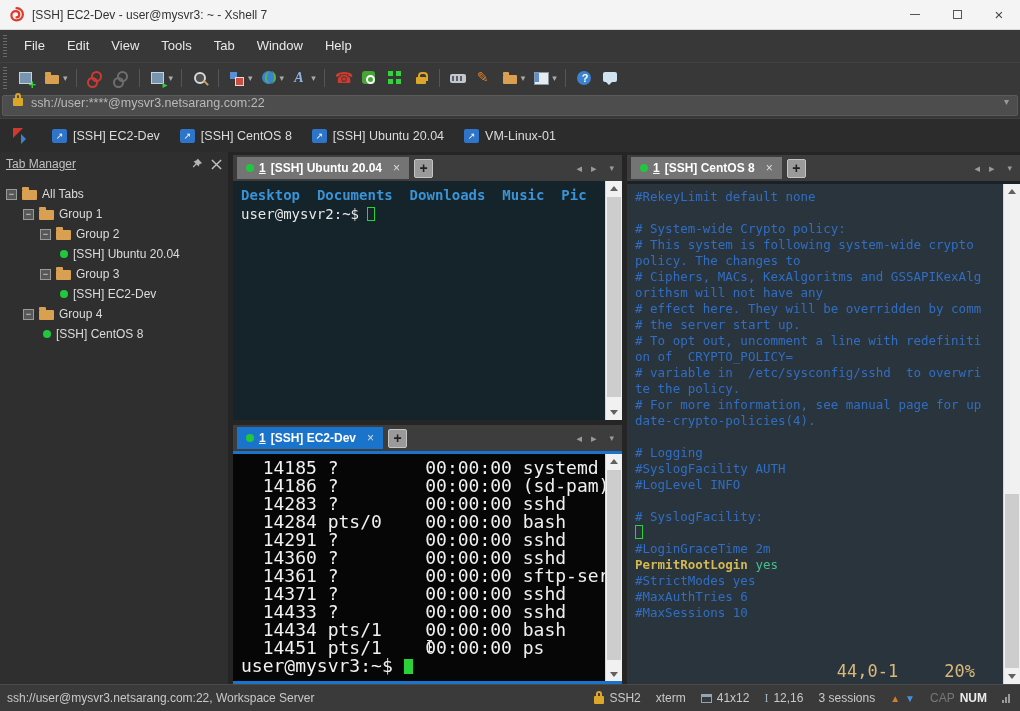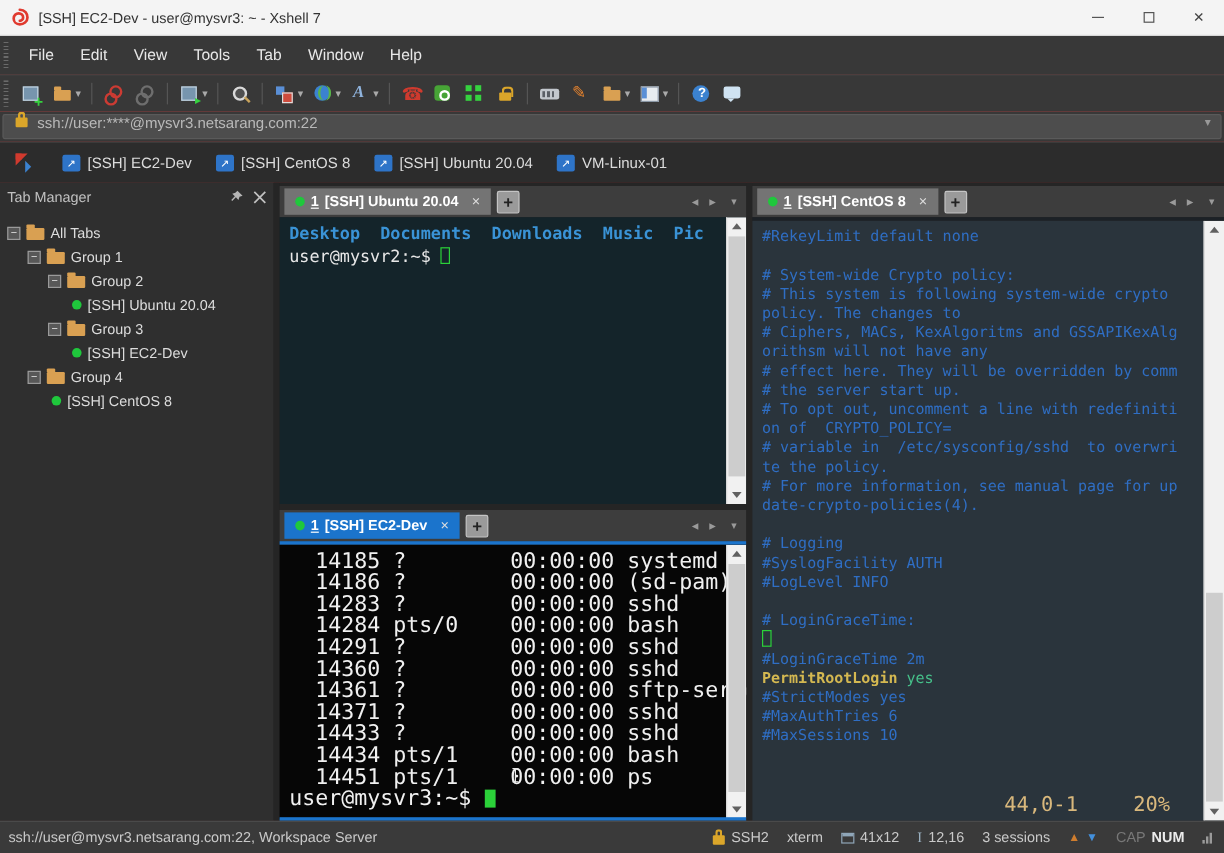--- a/index.html
+++ b/index.html
@@ -1,18 +1,18 @@
 <!DOCTYPE html>
 <html><head>
 <meta charset="utf-8">
 <style>
   * { margin:0; padding:0; box-sizing:border-box; }
   html,body { width:1020px; height:711px; overflow:hidden; background:#2a2a2a;
               font-family:"Liberation Sans", sans-serif; }
-  .app { position:relative; width:1020px; height:711px; background:#ef4444; }
+  .app { position:relative; width:1020px; height:711px; background:#a16207; }
 
   
   .titlebar { position:absolute; left:0; top:0; right:0; height:30px; background:#f4f4f4;
               display:flex; align-items:center; border-bottom:1px solid #d8d8d8; }
   .titlebar .logo { margin:0 7px 0 8px; width:17px; height:17px; }
   .titlebar .ttext { font-size:12px; color:#333; }
   .wctl { margin-left:auto; display:flex; height:100%; }
   .wbtn { width:42px; height:100%; display:flex; align-items:center; justify-content:center; color:#444; }
   .wbtn .minbar { width:10px; height:1px; background:#555; }
   .wbtn .maxbox { width:9px; height:9px; border:1px solid #555; }
@@ -92,21 +92,21 @@
   .sess-ico { width:15px; height:14px; background:#2e74c8; border-radius:2px; color:#fff;
               font-size:9px; line-height:14px; text-align:center; }
   .sess-label { color:#dcdcdc; font-size:12.5px; }
 
   
   .main { position:absolute; left:0; top:152px; right:0; bottom:27px; background:#252525; }
 
   
   .tabmgr { position:absolute; left:0; top:0; width:228px; bottom:0; background:#2f2f2f; }
   .tm-head { height:24px; display:flex; align-items:center; padding:0 6px; }
-  .tm-title { color:#c0c0c0; font-size:12px; }
+  .tm-title { color:#c0c0c0; font-size:12px;text-decoration:underline; }
   .tm-icons { margin-left:auto; display:flex; gap:8px; align-items:center; }
   .tm-icons svg { display:block; }
   .tree { padding-top:8px; }
   .tree-row { display:flex; align-items:center; height:20px; gap:5px; }
   .expand-box { width:11px; height:11px; background:#585858; border:1px solid #9a9a9a; color:#e8e8e8;
                 font-size:9px; line-height:9px; text-align:center; flex:0 0 auto; }
   .ficon { width:15px; height:10px; background:#d9a052; border-radius:1px; position:relative; flex:0 0 auto; margin-top:2px; }
   .ficon::before { content:""; position:absolute; top:-3px; left:0; width:7px; height:3px; background:#d9a052; border-radius:1px 1px 0 0; }
   .tree-dot { width:8px; height:8px; border-radius:50%; background:#1fc83c; flex:0 0 auto; margin-left:3px; }
   .tree-label { color:#dcdcdc; font-size:12px; white-space:nowrap; }
@@ -481,21 +481,21 @@
             <div class="tline"><span class="seg c-comment">on of  CRYPTO_POLICY=</span></div>
             <div class="tline"><span class="seg c-comment"># variable in  /etc/sysconfig/sshd  to overwri</span></div>
             <div class="tline"><span class="seg c-comment">te the policy.</span></div>
             <div class="tline"><span class="seg c-comment"># For more information, see manual page for up</span></div>
             <div class="tline"><span class="seg c-comment">date-crypto-policies(4).</span></div>
             <div class="tline">&nbsp;</div>
             <div class="tline"><span class="seg c-comment"># Logging</span></div>
             <div class="tline"><span class="seg c-comment">#SyslogFacility AUTH</span></div>
             <div class="tline"><span class="seg c-comment">#LogLevel INFO</span></div>
             <div class="tline">&nbsp;</div>
-            <div class="tline"><span class="seg c-comment"># LoginGraceTime:</span></div>
+            <div class="tline"><span class="seg c-comment"># SyslogFacility:</span></div>
             <div class="tline"><span class="cursor-hollow"></span></div>
             <div class="tline"><span class="seg c-comment">#LoginGraceTime 2m</span></div>
             <div class="tline"><span class="seg c-key">PermitRootLogin</span><span class="seg c-fg"> </span><span class="seg c-val">yes</span></div>
             <div class="tline"><span class="seg c-comment">#StrictModes yes</span></div>
             <div class="tline"><span class="seg c-comment">#MaxAuthTries 6</span></div>
             <div class="tline"><span class="seg c-comment">#MaxSessions 10</span></div>
           </div>
         <div class="ruler">
           <span class="pos">44,0-1</span>
           <span class="pct">20%</span>

